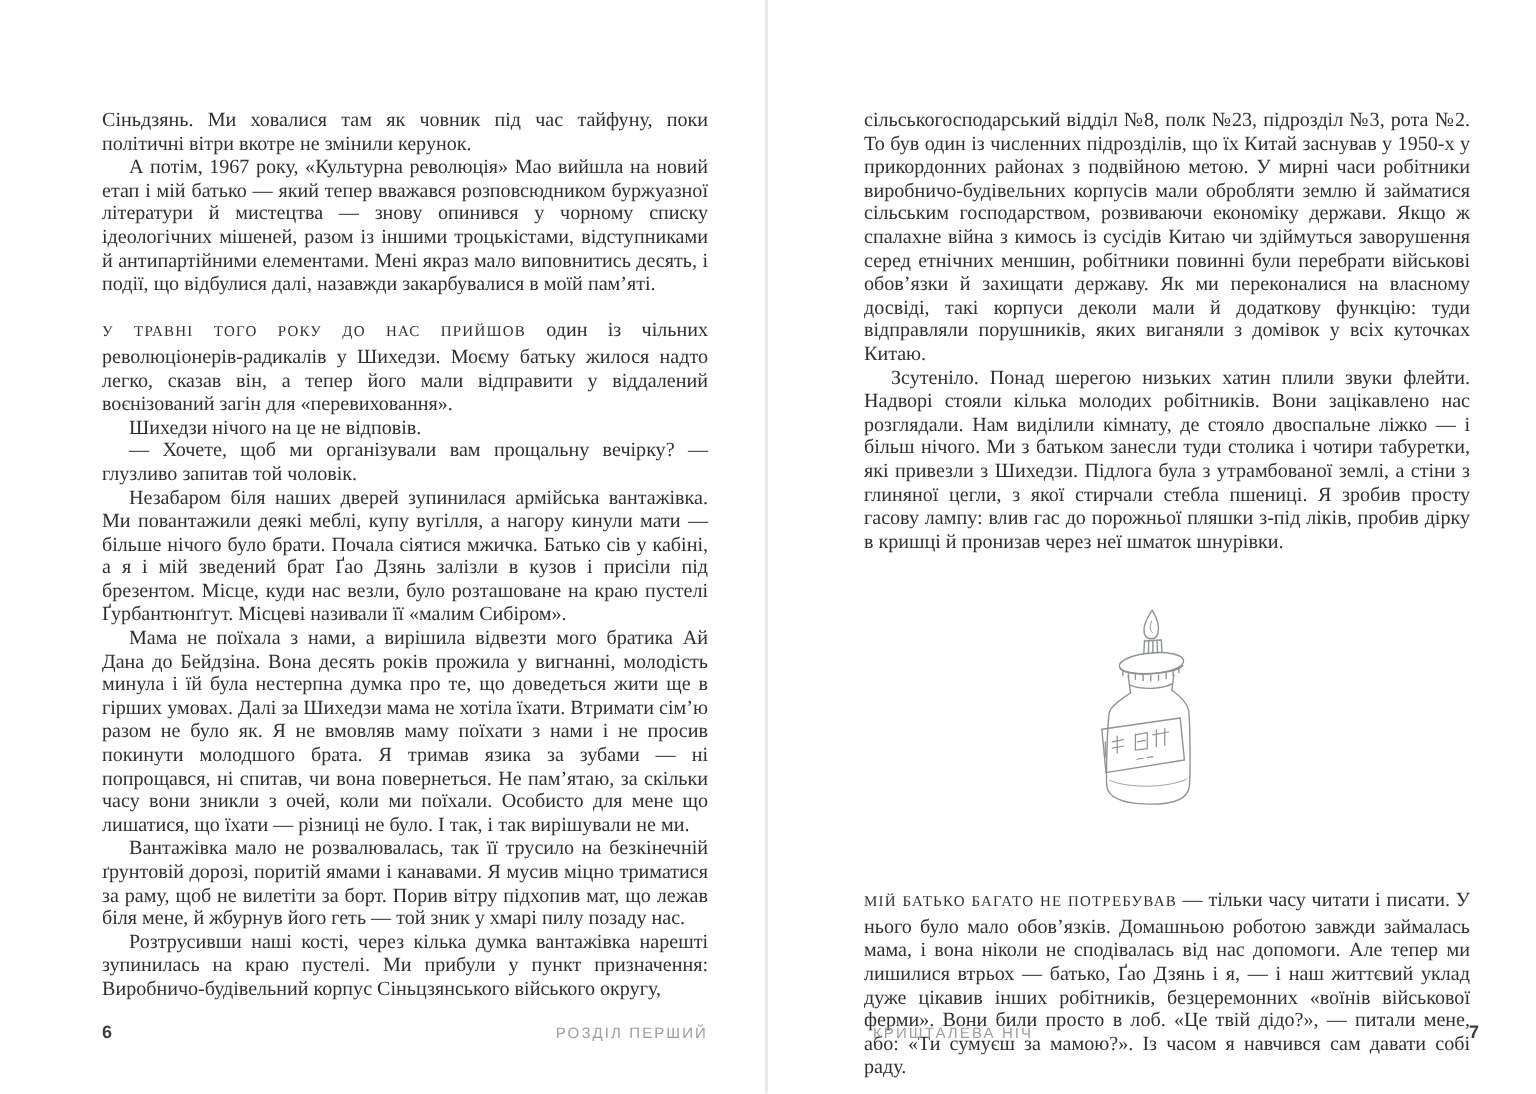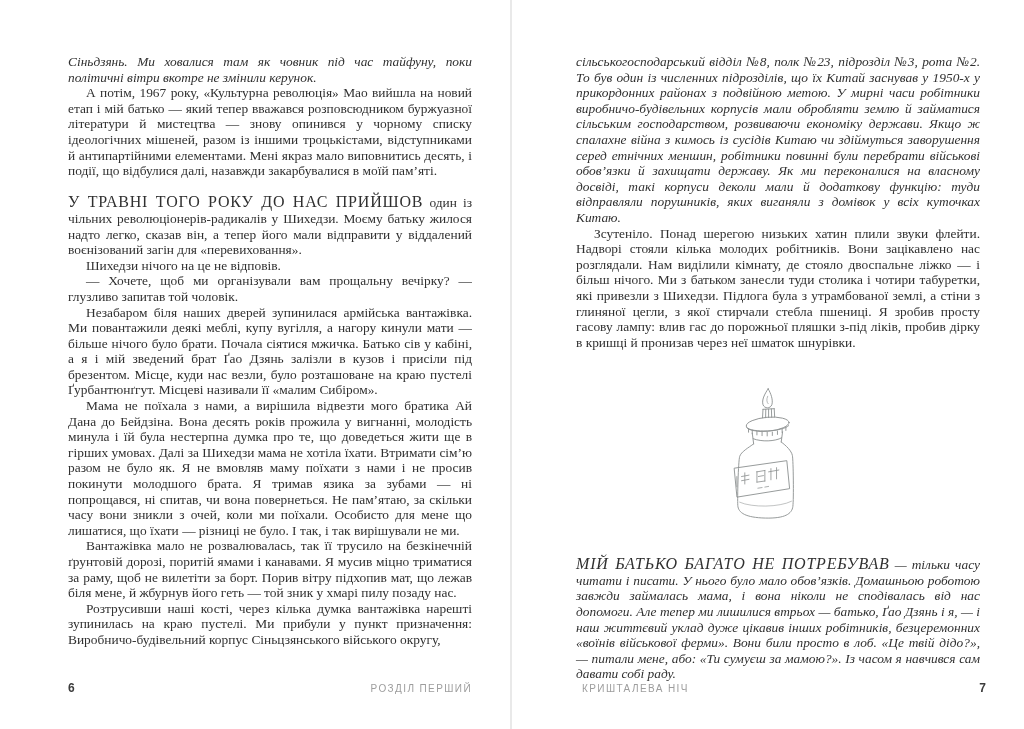--- a/index.html
+++ b/index.html
@@ -36,24 +36,24 @@
 
   .text-block .para {
     margin: 0;
     font-size: 13.4px;
     line-height: 15.6px;
     text-align: justify;
     hyphens: auto;
   }
   .text-block .para.indent { text-indent: 18px; }
   .text-block .para.section { margin-top: 15.6px; }
-  .text-block > .para:first-child { margin-top: 0; font-style: italic; }
+  .text-block > .para:first-child { margin-top: 18px; }
   .lead {
     text-transform: uppercase;
-    font-size: 16px;
+    font-size: 10px;
     letter-spacing: 0.8px;
   }
 
   .illustration {
     height: 206px;
     margin: 0;
     padding-top: 36px;
     box-sizing: border-box;
     display: flex;
     justify-content: center;

